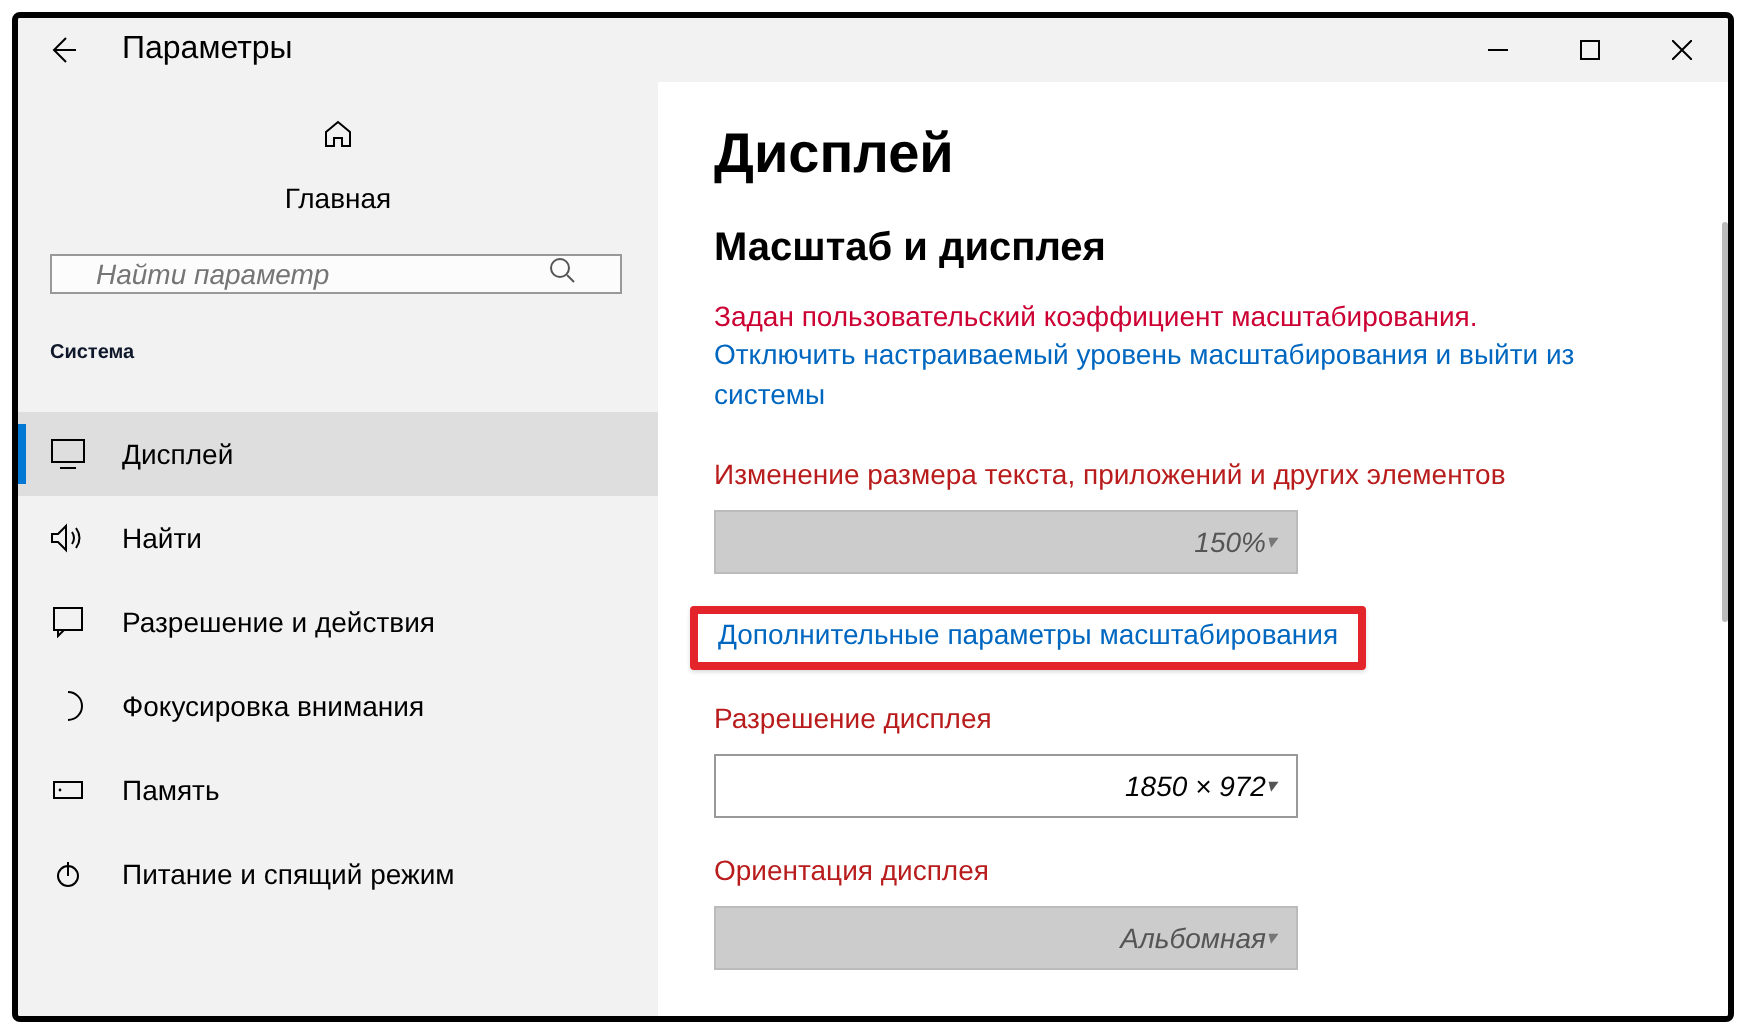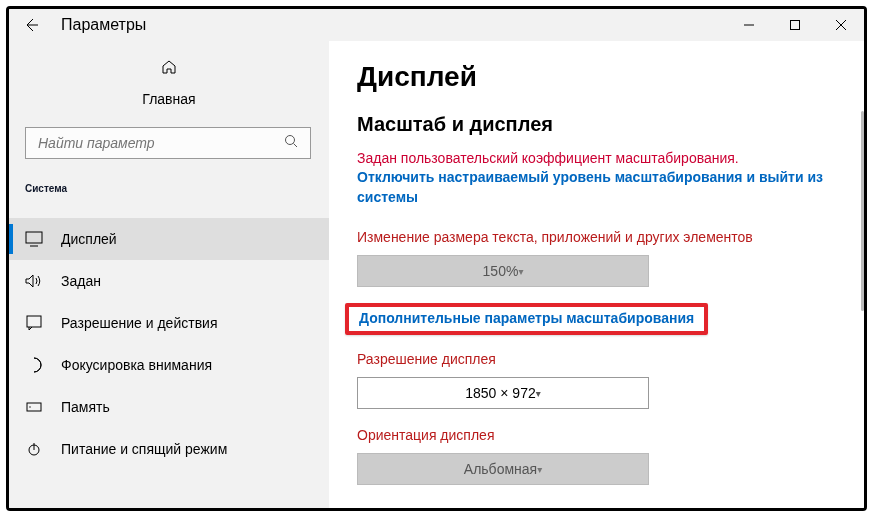--- a/index.html
+++ b/index.html
@@ -9,37 +9,37 @@
   .back-btn { width: 20px; height: 20px; display: flex; align-items: center; justify-content: center; cursor: pointer; }
   .title-text { margin-left: 20px; font-size: 16px; color: #000; }
   .win-controls { position: absolute; right: 0; top: 0; display: flex; }
   .win-btn { width: 46px; height: 32px; display: flex; align-items: center; justify-content: center; cursor: pointer; }
   .win-btn svg { display: block; }
   .body-area { display: flex; height: calc(100% - 32px); }
   .sidebar { width: 320px; background: #f2f2f2; padding: 8px 0; position: relative; }
   .home-row { display: flex; align-items: center; padding: 10px 16px; cursor: pointer; gap: 16px; flex-direction: column; }
   .home-row span.icon { width: 18px; display: flex; align-items: center; justify-content: center; }
   .home-label { font-size: 14px; color: #000; }
-  .search-wrap { margin: 10px 16px; width: 286px; height: 32px; border: 1px solid #999; background: #fcfcfc; display: flex; align-items: center; padding: 0 12px; }
+  .search-wrap { margin: 10px 16px; width: 286px; height: 20px; border: 1px solid #999; background: #fcfcfc; display: flex; align-items: center; padding: 0 22px; }
   .search-input { flex: 1; border: none; outline: none; background: transparent; font-size: 14px; color: #666; font-style: italic; }
   .section-title { font-size: 10px; font-weight: 700; color: #0f172a; padding: 14px 16px 8px; }
   .nav-list { margin-top: 16px; }
   .nav-item { display: flex; align-items: center; padding: 12px 16px; cursor: pointer; gap: 18px; position: relative; }
   .nav-item.active { background: #dedede; }
   .nav-item.active::before { content: ""; position: absolute; left: 0; top: 6px; bottom: 6px; width: 4px; background: #0078d4; }
   .nav-icon { width: 18px; height: 18px; display: flex; align-items: center; justify-content: center; }
   .nav-label { font-size: 14px; color: #000; }
   .content { flex: 1; background: #fff; padding: 20px 28px; overflow: hidden; position: relative; }
   .content h1 { font-size: 28px; font-weight: 600; color: #000; margin-bottom: 20px; }
   .content h2 { font-size: 20px; font-weight: 600; color: #000; margin-bottom: 14px; }
   .warning { font-size: 14px; color: #c03; margin-bottom: 2px; }
-  .link-text { font-size: 14px; color: #0067c0; cursor: pointer; font-weight: bold; }
+  .link-text { font-size: 14px; color: #0067c0; cursor: pointer; }
   .disable-link { margin-bottom: 22px; display: block; line-height: 1.4; }
   .field-label { font-size: 14px; color: #b91c1c; margin-bottom: 10px; }
-  .dropdown { width: 292px; height: 32px; border: 1px solid #999; display: flex; align-items: center; padding: 0 10px; justify-content: center; cursor: pointer; background: #fff; margin-bottom: 18px; font-size: 14px; }
+  .dropdown { width: 292px; height: 32px; border: 1px solid #999; display: flex; align-items: center; padding: 0 10px; justify-content: flex-end; cursor: pointer; background: #fff; margin-bottom: 18px; font-size: 14px; font-style: italic; }
   .dropdown.disabled { background: #ccc; color: #555; border-color: #bbb; cursor: default; }
   .dropdown.disabled .chev { color: #777; }
   .chev { font-size: 10px; color: #555; }
   .highlight-box { border: 4px solid #e3242b; border-radius: 2px; padding: 2px 10px 4px; display: inline-block; margin-bottom: 16px; margin-left: -12px; margin-top: -2px; box-shadow: 0 1px 2px rgba(0,0,0,0.15); }
   .scrollbar-track { position: absolute; right: 0; top: 0; bottom: 0; width: 3px; background: transparent; }
   .scrollbar-thumb { position: absolute; right: 0; top: 70px; width: 3px; height: 200px; background: #bbb; border-radius: 2px; }
 </style>
 </head>
 <body>
 
@@ -103,21 +103,21 @@
           <span class="nav-label">Дисплей</span>
         </div>
         <div class="nav-item">
           <span class="nav-icon">
             <svg width="18" height="16" viewBox="0 0 18 16" fill="none">
                 <path d="M1 6 H4 L8 2 V14 L4 10 H1 Z" stroke="#000" stroke-width="1" fill="none"></path>
                 <path d="M11 5 Q13 8 11 11" stroke="#000" stroke-width="1" fill="none"></path>
                 <path d="M13 3 Q16.5 8 13 13" stroke="#000" stroke-width="1" fill="none"></path>
               </svg>
           </span>
-          <span class="nav-label">Задан</span>
+          <span class="nav-label">Найти</span>
         </div>
         <div class="nav-item">
           <span class="nav-icon">
             <svg width="16" height="16" viewBox="0 0 16 16" fill="none">
                 <rect x="1" y="1" width="14" height="11" stroke="#000" stroke-width="1"></rect>
                 <path d="M6 12 L3 15 V12" stroke="#000" stroke-width="1" fill="none"></path>
               </svg>
           </span>
           <span class="nav-label">Разрешение и действия</span>
         </div>

